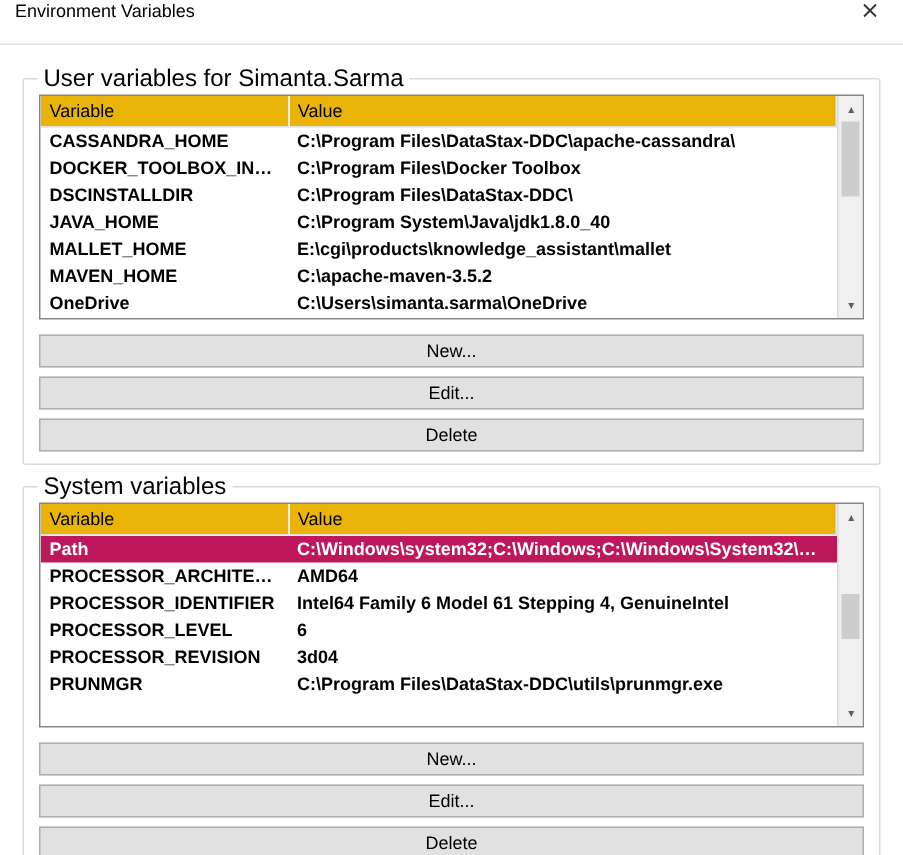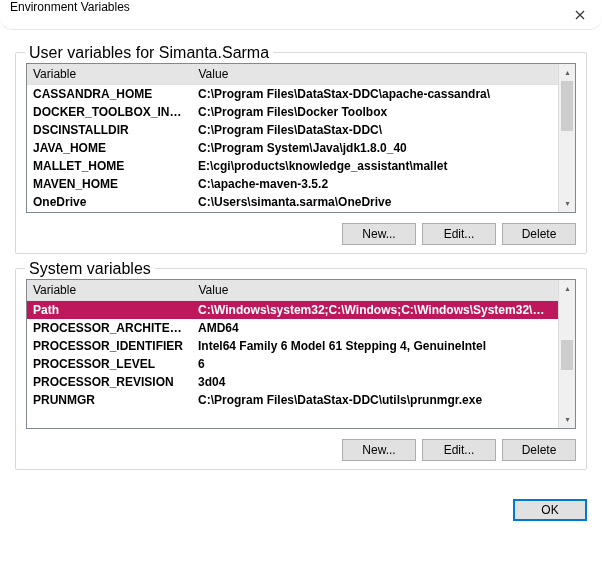--- a/index.html
+++ b/index.html
@@ -7,26 +7,25 @@
     font-family: "Segoe UI", Tahoma, sans-serif;
     font-size: 12px;
     background: #fff;
     width: 602px;
     height: 570px;
     overflow: hidden;
   }
   .titlebar {
     height: 30px;
     display: flex;
-    align-items: flex-start;
+    align-items: center;
     justify-content: space-between;
     padding: 0 0 15px 10px;
     background: #fff;
     border-bottom: 1px solid #e5e5e5;
-    border-radius: 13px;
   }
   .titlebar-title { font-size: 12px; color: #000; }
   .close-btn {
     width: 45px; height: 30px;
     display: flex; align-items: center; justify-content: center;
     color: #333; font-size: 13px;
     cursor: default;
   }
   .close-btn svg { width: 10px; height: 10px; }
   .content {
@@ -61,21 +60,21 @@
   table {
     width: 100%;
     border-collapse: collapse;
     table-layout: fixed;
   }
   thead th {
     text-align: left;
     font-weight: normal;
     font-size: 12px;
     padding: 3px 6px;
-    background: #e5e5e5;
+    background: #eab308;
     border-bottom: 1px solid #e1e1e1;
     border-right: 1px solid #e8e8e8;
     white-space: nowrap;
     overflow: hidden;
     text-overflow: ellipsis;
   }
   tbody td {
     font-size: 12px;
     padding: 2px 6px;
     white-space: nowrap;
@@ -110,20 +109,21 @@
   .vscroll .thumb {
     position: absolute;
     left: 2px; right: 2px;
     background: #cdcdcd;
   }
   .btn-row {
     display: flex;
     justify-content: flex-end;
     gap: 6px;
     margin-top: 10px;
+    flex-direction: column;
   }
   .btn {
     min-width: 74px;
     height: 22px;
     border: 1px solid #adadad;
     background: #e1e1e1;
     font-size: 12px;
     font-family: inherit;
     padding: 0 10px;
     cursor: default;

